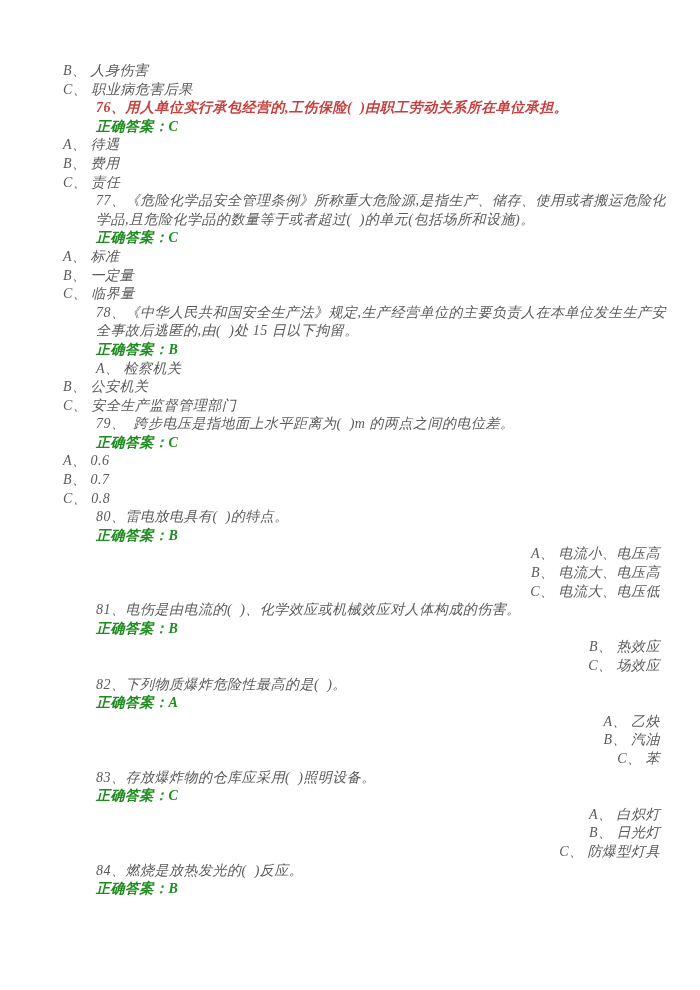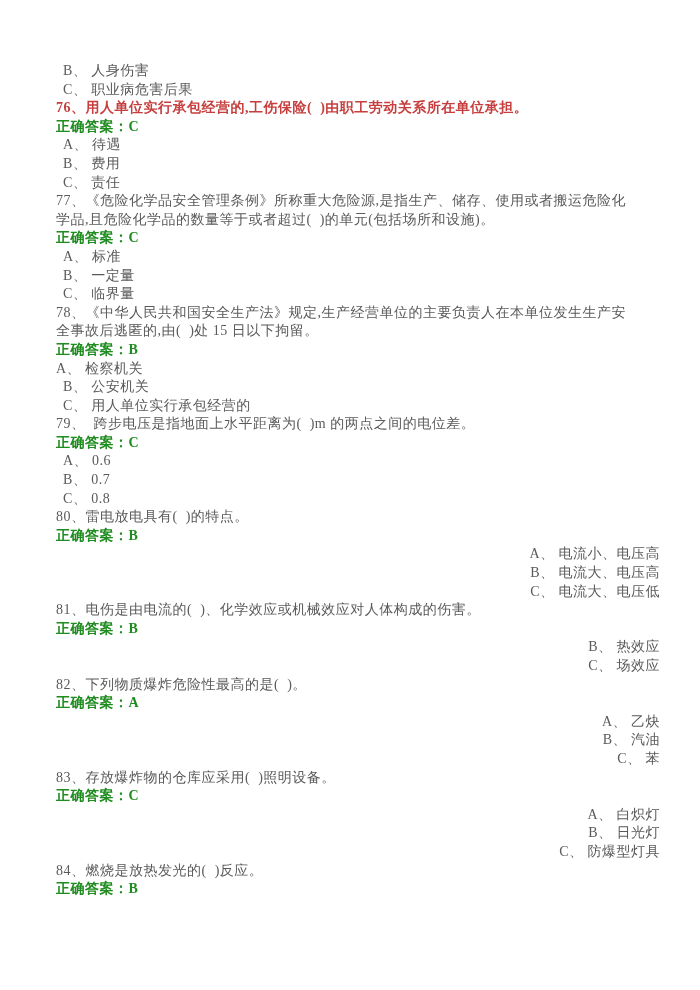--- a/index.html
+++ b/index.html
@@ -13,20 +13,21 @@
     padding:0;
     background:var(--page-bg);
   }
   .viewport{
     position:relative;
     width:700px;
     height:990px;
     background:var(--page-bg);
     overflow:hidden;
     font-family:"Liberation Serif","DejaVu Serif",serif;
+    font-style:italic;
   }
   .doc-body{
     position:absolute;
     top:62px;
     left:56px;
     right:40px;
   }
   .line{
     font-size:14px;
     line-height:18.6px;
@@ -36,21 +37,21 @@
     letter-spacing:0.5px;
   }
   .line.red{
     color:var(--highlight-red);
     font-weight:bold;
   }
   .line.ans{
     color:var(--answer-green);
     font-weight:bold;
   }
-  .ind0{padding-left:0;}
+  .ind0{padding-left:0;margin-left:40px;}
   .ind1{padding-left:7px;}
   .ind2{padding-left:24px;text-align:right;}
 </style>
 </head>
 <body>
 
 <div class="viewport">
   <div class="doc-body">
       <div class="line ind1">B、 人身伤害</div>
       <div class="line ind1">C、 职业病危害后果</div>
@@ -63,21 +64,21 @@
       <div class="line ind0">学品,且危险化学品的数量等于或者超过(  )的单元(包括场所和设施)。</div>
       <div class="line ans ind0">正确答案：C</div>
       <div class="line ind1">A、 标准</div>
       <div class="line ind1">B、 一定量</div>
       <div class="line ind1">C、 临界量</div>
       <div class="line ind0">78、《中华人民共和国安全生产法》规定,生产经营单位的主要负责人在本单位发生生产安</div>
       <div class="line ind0">全事故后逃匿的,由(  )处 15 日以下拘留。</div>
       <div class="line ans ind0">正确答案：B</div>
       <div class="line ind0">A、 检察机关</div>
       <div class="line ind1">B、 公安机关</div>
-      <div class="line ind1">C、 用人单位实行承包经营的</div>
+      <div class="line ind1">C、 安全生产监督管理部门</div>
       <div class="line ind0">79、  跨步电压是指地面上水平距离为(  )m 的两点之间的电位差。</div>
       <div class="line ans ind0">正确答案：C</div>
       <div class="line ind1">A、 0.6</div>
       <div class="line ind1">B、 0.7</div>
       <div class="line ind1">C、 0.8</div>
       <div class="line ind0">80、雷电放电具有(  )的特点。</div>
       <div class="line ans ind0">正确答案：B</div>
       <div class="line ind2">A、 电流小、电压高</div>
       <div class="line ind2">B、 电流大、电压高</div>
       <div class="line ind2">C、 电流大、电压低</div>

